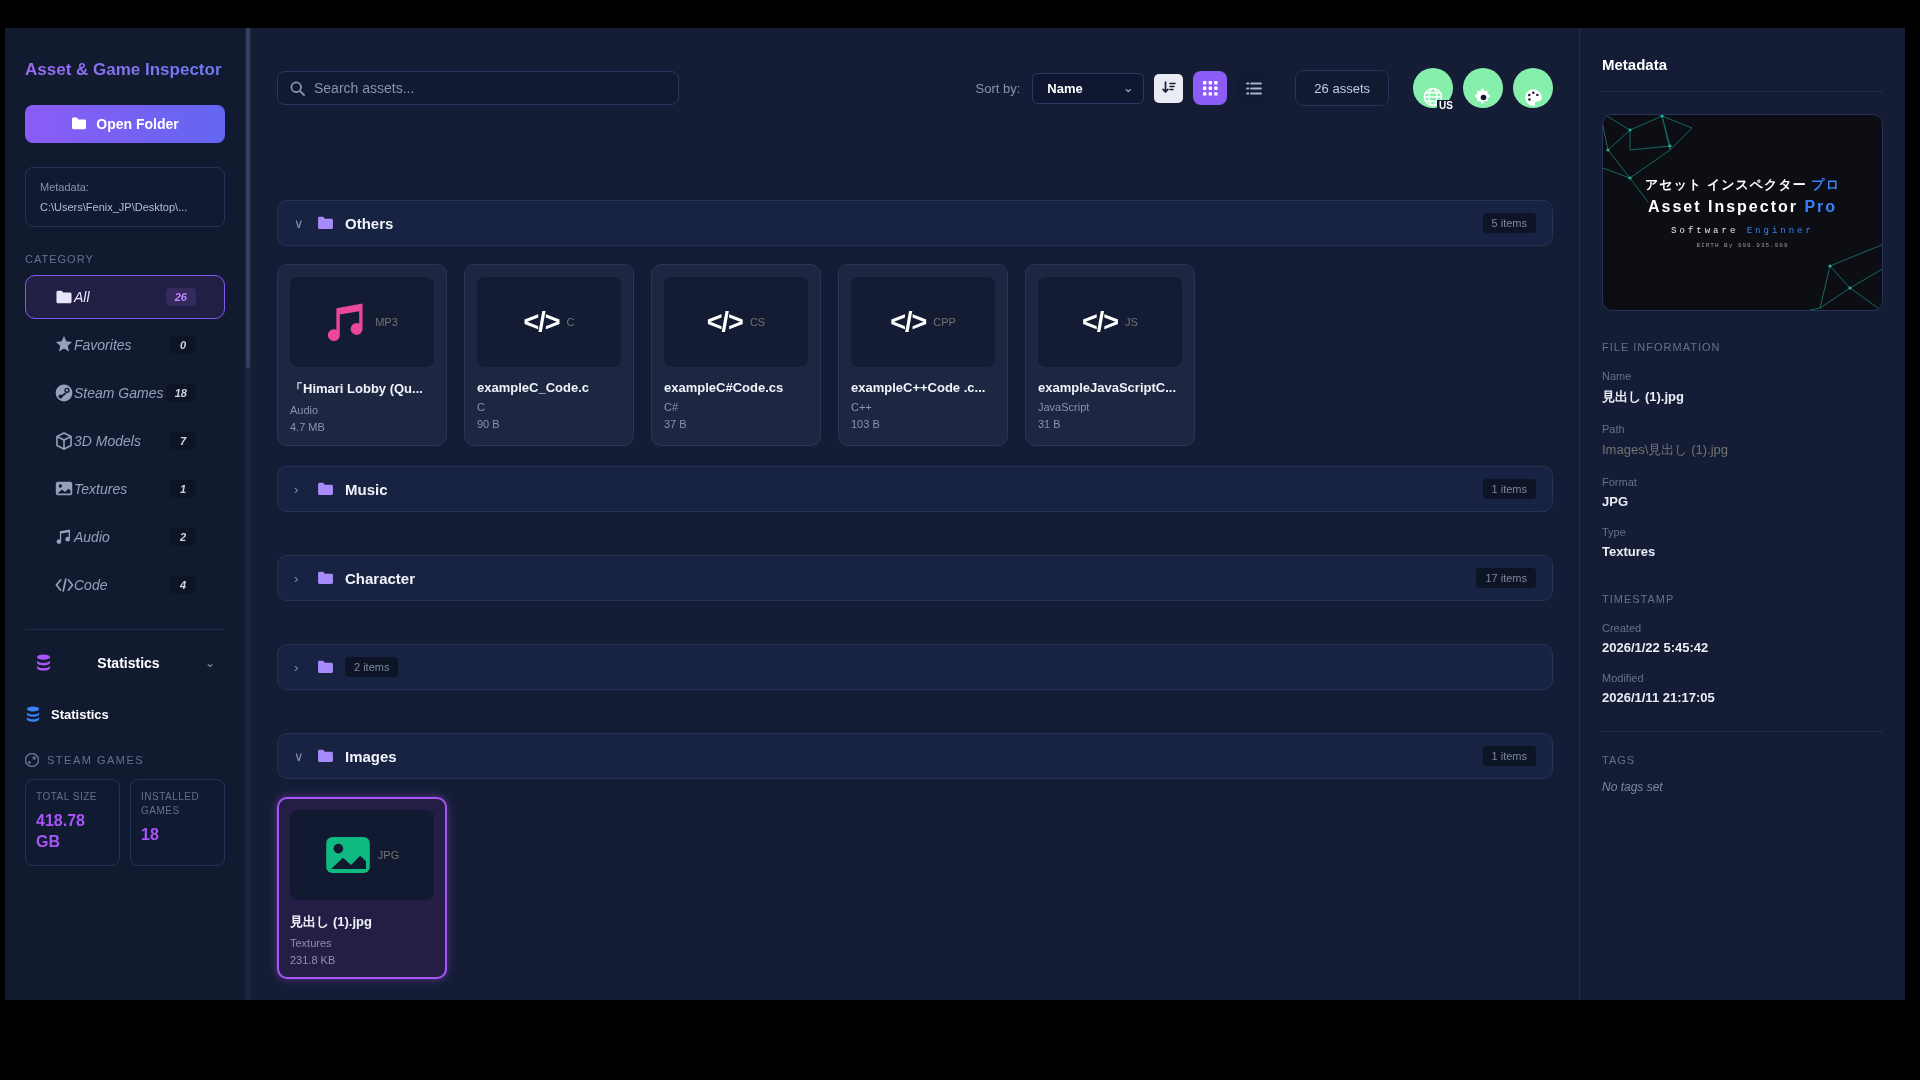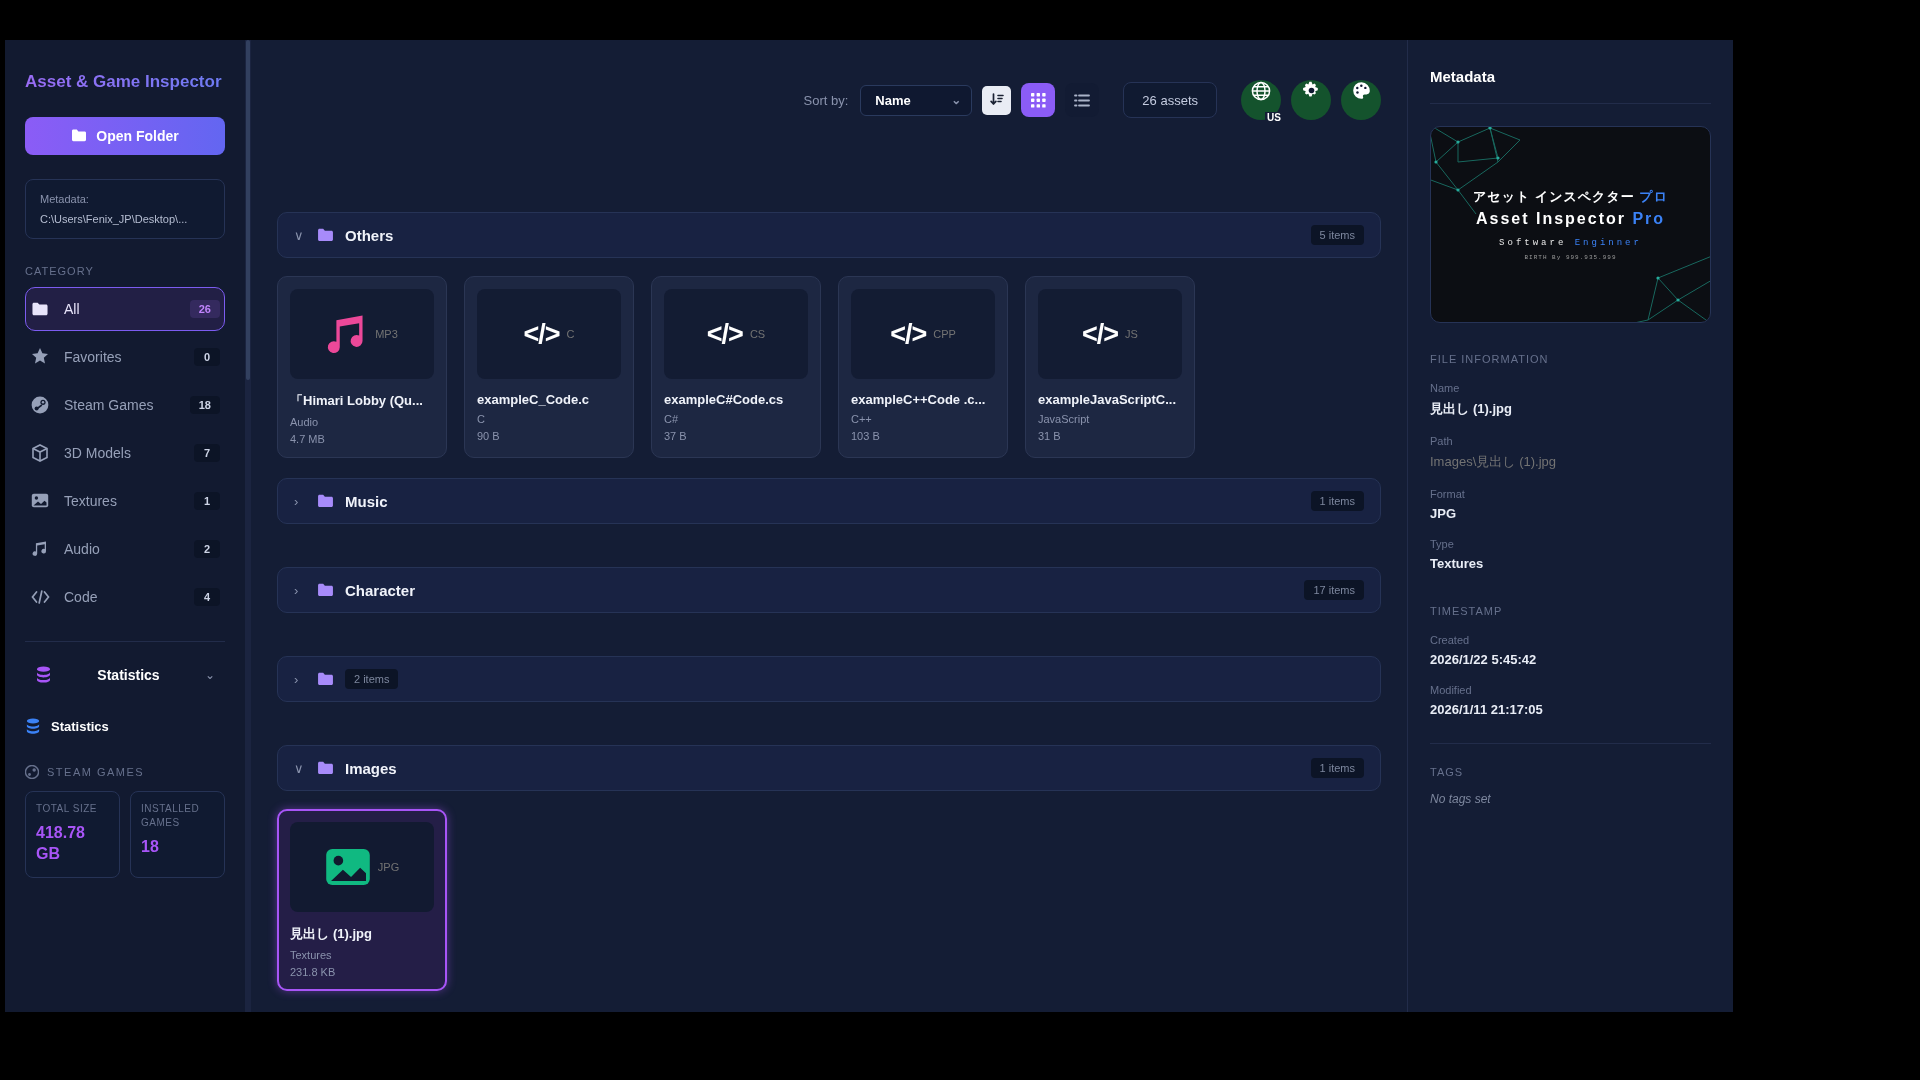--- a/index.html
+++ b/index.html
@@ -1,37 +1,37 @@
 <!DOCTYPE html>
 <html><head>
 <meta charset="utf-8">
 <style>
   * { margin:0; padding:0; box-sizing:border-box; }
   html,body { width:1920px; height:1080px; background:#000; overflow:hidden;
               font-family:"Liberation Sans", sans-serif; }
-  .app { position:absolute; left:5px; top:40px; width:1728px; height:972px;
+  .app { position:absolute; left:5px; top:28px; width:1900px; height:972px;
          background:#141d35; display:flex; overflow:hidden; }
 
   
   .sidebar { width:240px; height:100%; background:#121a30; padding:30px 20px 0 20px;
              flex-shrink:0; display:flex; flex-direction:column; }
   .app-title { font-size:17px; font-weight:bold; line-height:1.45; color:#8d6ff0;
                background:linear-gradient(90deg,#9a6cf5,#6d7bf2);
                -webkit-background-clip:text; background-clip:text; -webkit-text-fill-color:transparent; }
   .open-folder { margin-top:22px; height:38px; border:none; border-radius:8px; width:100%;
                  background:linear-gradient(90deg,#8b5cf6,#6366f1); color:#fff; font-size:14px;
                  font-weight:bold; display:flex; align-items:center; justify-content:center; gap:9px; cursor:pointer; }
   .selected-box { margin-top:24px; background:#101a31; border:1px solid #263356; border-radius:8px;
                   padding:13px 14px; }
   .selected-label { font-size:11px; color:#8a93ad; }
   .selected-path { font-size:11px; color:#b6bed2; margin-top:8px; white-space:nowrap; overflow:hidden; }
   .cat-label { margin-top:26px; font-size:11px; color:#66708c; letter-spacing:1px; }
   .cat-list { margin-top:10px; display:flex; flex-direction:column; gap:4px; }
-  .cat-item { display:flex; align-items:center; gap:14px; padding:10px 4px; border-radius:10px;
-              border:1px solid transparent; color:#96a0b8; font-size:14px; cursor:pointer; min-height:44px; }
+  .cat-item { display:flex; align-items:center; padding:10px 28px; border-radius:10px;
+              border:1px solid transparent; color:#96a0b8; font-size:14px; cursor:pointer; min-height:44px;font-style:italic; }
   .cat-item .ci { width:20px; display:flex; justify-content:center; flex-shrink:0; }
   .cat-item .cl { flex:1; line-height:1.15; }
   .cat-count { font-size:11px; font-weight:bold; background:#0c1426; color:#cdd4e6;
                border-radius:4px; padding:3px 9px; min-width:26px; text-align:center; }
   .cat-item.active { background:#221f45; border-color:#7c5cf0; color:#e8e4fa; }
   .cat-item.active .cat-count { background:#342a5e; color:#c084fc; }
   .side-div { border-top:1px solid #222c4a; margin-top:22px; }
   .stats-toggle { margin-top:16px; display:flex; align-items:center; padding:8px 10px; cursor:pointer; }
   .stats-toggle .label { flex:1; text-align:center; color:#fff; font-weight:bold; font-size:14px; }
   .chev { color:#8a93ad; font-size:12px; }
@@ -63,22 +63,22 @@
             color:#fff; font-weight:bold; font-size:13px; display:flex; align-items:center;
             padding:0 10px 0 14px; cursor:pointer; }
   .select .sel-val { flex:1; }
   .sq-btn { width:29px; height:29px; border-radius:5px; display:flex; align-items:center;
             justify-content:center; cursor:pointer; }
   .sort-dir { background:#e9ecf4; }
   .grid-btn { width:34px; height:34px; border-radius:8px; background:#8b5cf6; }
   .list-btn { width:34px; height:34px; border-radius:8px; background:#121b33; }
   .assets-pill { margin-left:14px; background:#101a31; border:1px solid #263356; border-radius:8px;
                  height:36px; display:flex; align-items:center; padding:16px 18px; font-size:13px; color:#c5cce0; }
-  .round-btn { width:40px; height:40px; border-radius:50%; background:#14532d; display:flex;
-               align-items:flex-start; justify-content:center; cursor:pointer; position:relative; }
+  .round-btn { width:40px; height:40px; border-radius:50%; background:#86efac; display:flex;
+               align-items:flex-end; justify-content:center; cursor:pointer; position:relative; }
   .round-btn.first { margin-left:14px; }
   .lang-tag { position:absolute; right:-2px; bottom:-3px; font-size:10px; font-weight:bold; color:#fff;
               background:#141d35; padding:0 2px; }
 
   .sections { margin-top:46px; display:flex; flex-direction:column; }
   .sec-head { height:46px; background:#182242; border:1px solid #263356; border-radius:10px;
               display:flex; align-items:center; padding:0 16px; gap:11px; cursor:pointer; }
   .sec-head .chv { color:#8a93ad; font-size:13px; width:12px; }
   .sec-name { font-size:15px; font-weight:bold; color:#f0f3fa; flex:1; }
   .items-badge { font-size:11px; color:#7d879e; background:#0c1426; border-radius:4px; padding:4px 9px; }
@@ -267,20 +267,29 @@
       </div>
     </div>
   </div>
 
   <div class="vstrip">
       <div class="thumb"></div>
     </div>
 
   <div class="main">
     <div class="toolbar">
+      <div class="search">
+        <span>
+          <svg width="15" height="15" viewBox="0 0 15 15">
+              <circle cx="6.2" cy="6.2" r="4.8" fill="none" stroke="#8a93ad" stroke-width="1.8"></circle>
+              <path d="M10 10l4 4" stroke="#8a93ad" stroke-width="1.8" stroke-linecap="round"></path>
+            </svg>
+        </span>
+        <input placeholder="Search assets..." style="">
+      </div>
 
       <div class="tb-right">
         <span class="sortby">Sort by:</span>
         <div class="select">
           <span class="sel-val">Name</span>
           <span class="chev">⌄</span>
         </div>
         <div class="sq-btn sort-dir">
           <svg width="16" height="16" viewBox="0 0 16 16">
               <path d="M4.5 2v10M4.5 12l-2.4-2.6M4.5 12l2.4-2.6" stroke="#1a2133" stroke-width="1.7" fill="none" stroke-linecap="round"></path>

